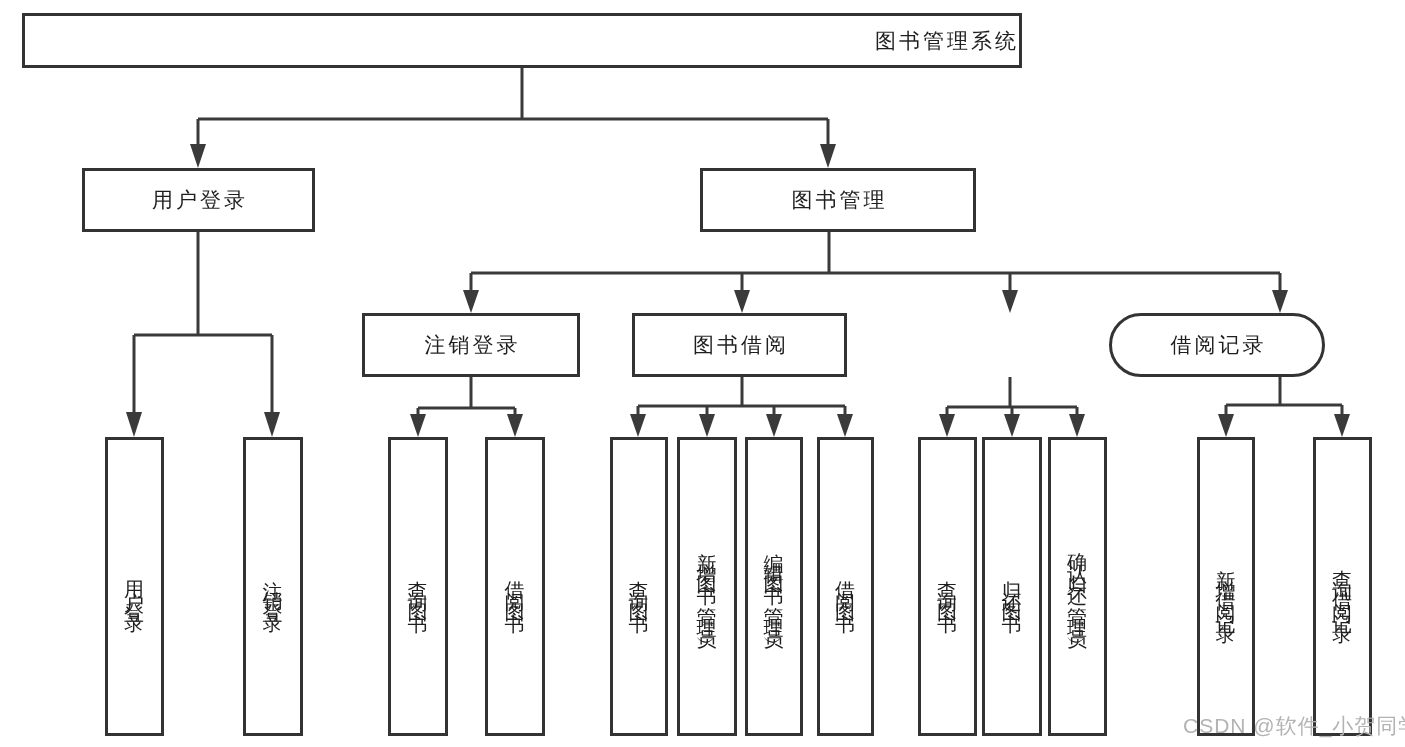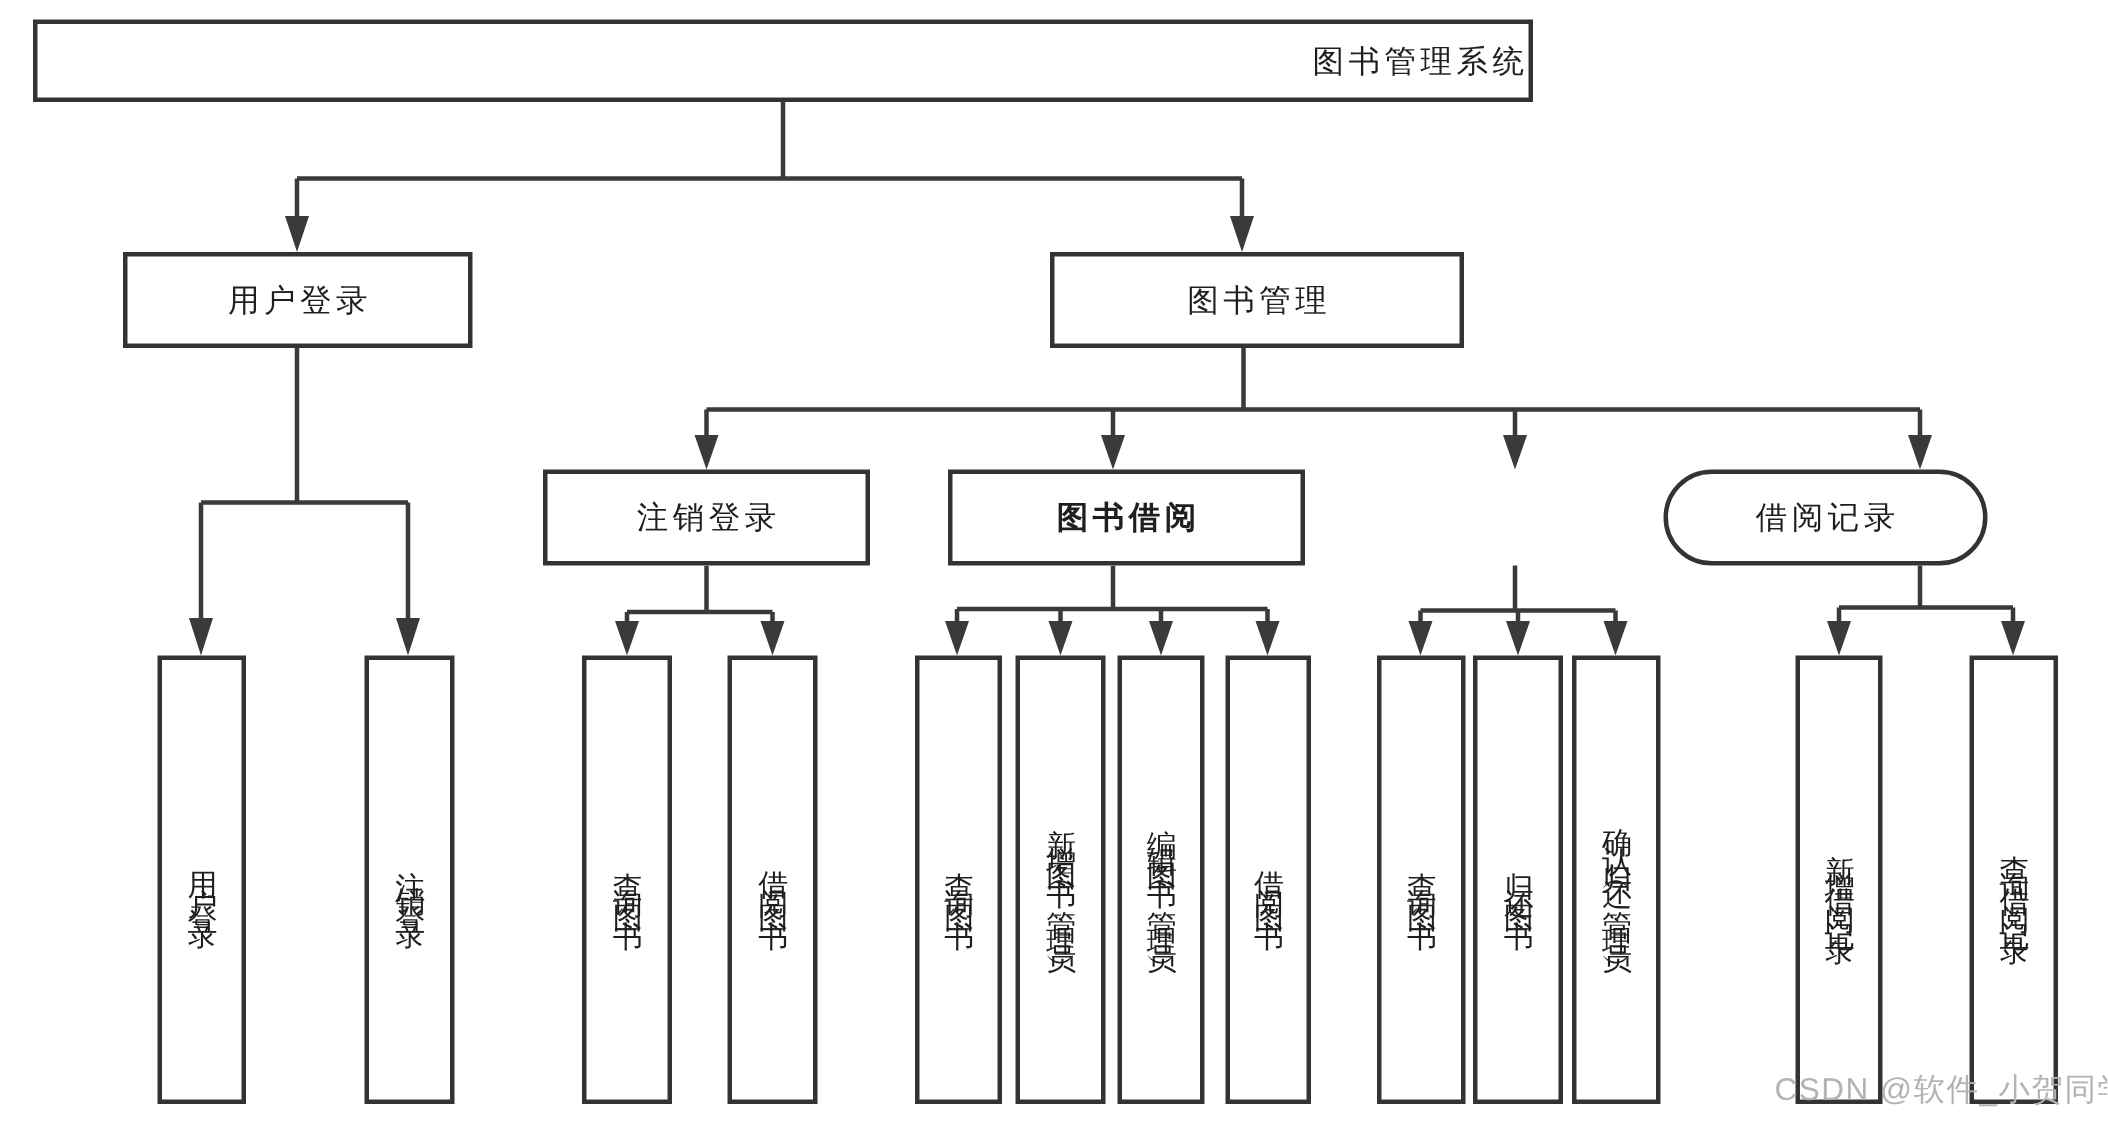--- a/index.html
+++ b/index.html
@@ -114,21 +114,21 @@
   <div class="hbox" style="left:82px; top:168px; width:233px; height:64px;">
     <span>用户登录</span>
   </div>
   <div class="hbox" style="left:700px; top:168px; width:276px; height:64px;">
     <span>图书管理</span>
   </div>
 
   <div class="hbox" style="left:362px; top:313px; width:218px; height:64px;">
     <span>注销登录</span>
   </div>
-  <div class="hbox" style="left:632px; top:313px; width:238px; height:64px;font-weight:bold;">
+  <div class="hbox" style="left:632px; top:313px; width:215px; height:64px;">
     <span>图书借阅</span>
   </div>
   <div class="hbox" style="left:1109px; top:313px; width:216px; height:64px;border-radius:32px;">
     <span>借阅记录</span>
   </div>
 
   <div class="vbox" style="left:105px; top:437px; width:59px; height:299px;">
     <span>用户登录</span>
   </div>
   <div class="vbox" style="left:243px; top:437px; width:60px; height:299px;">

